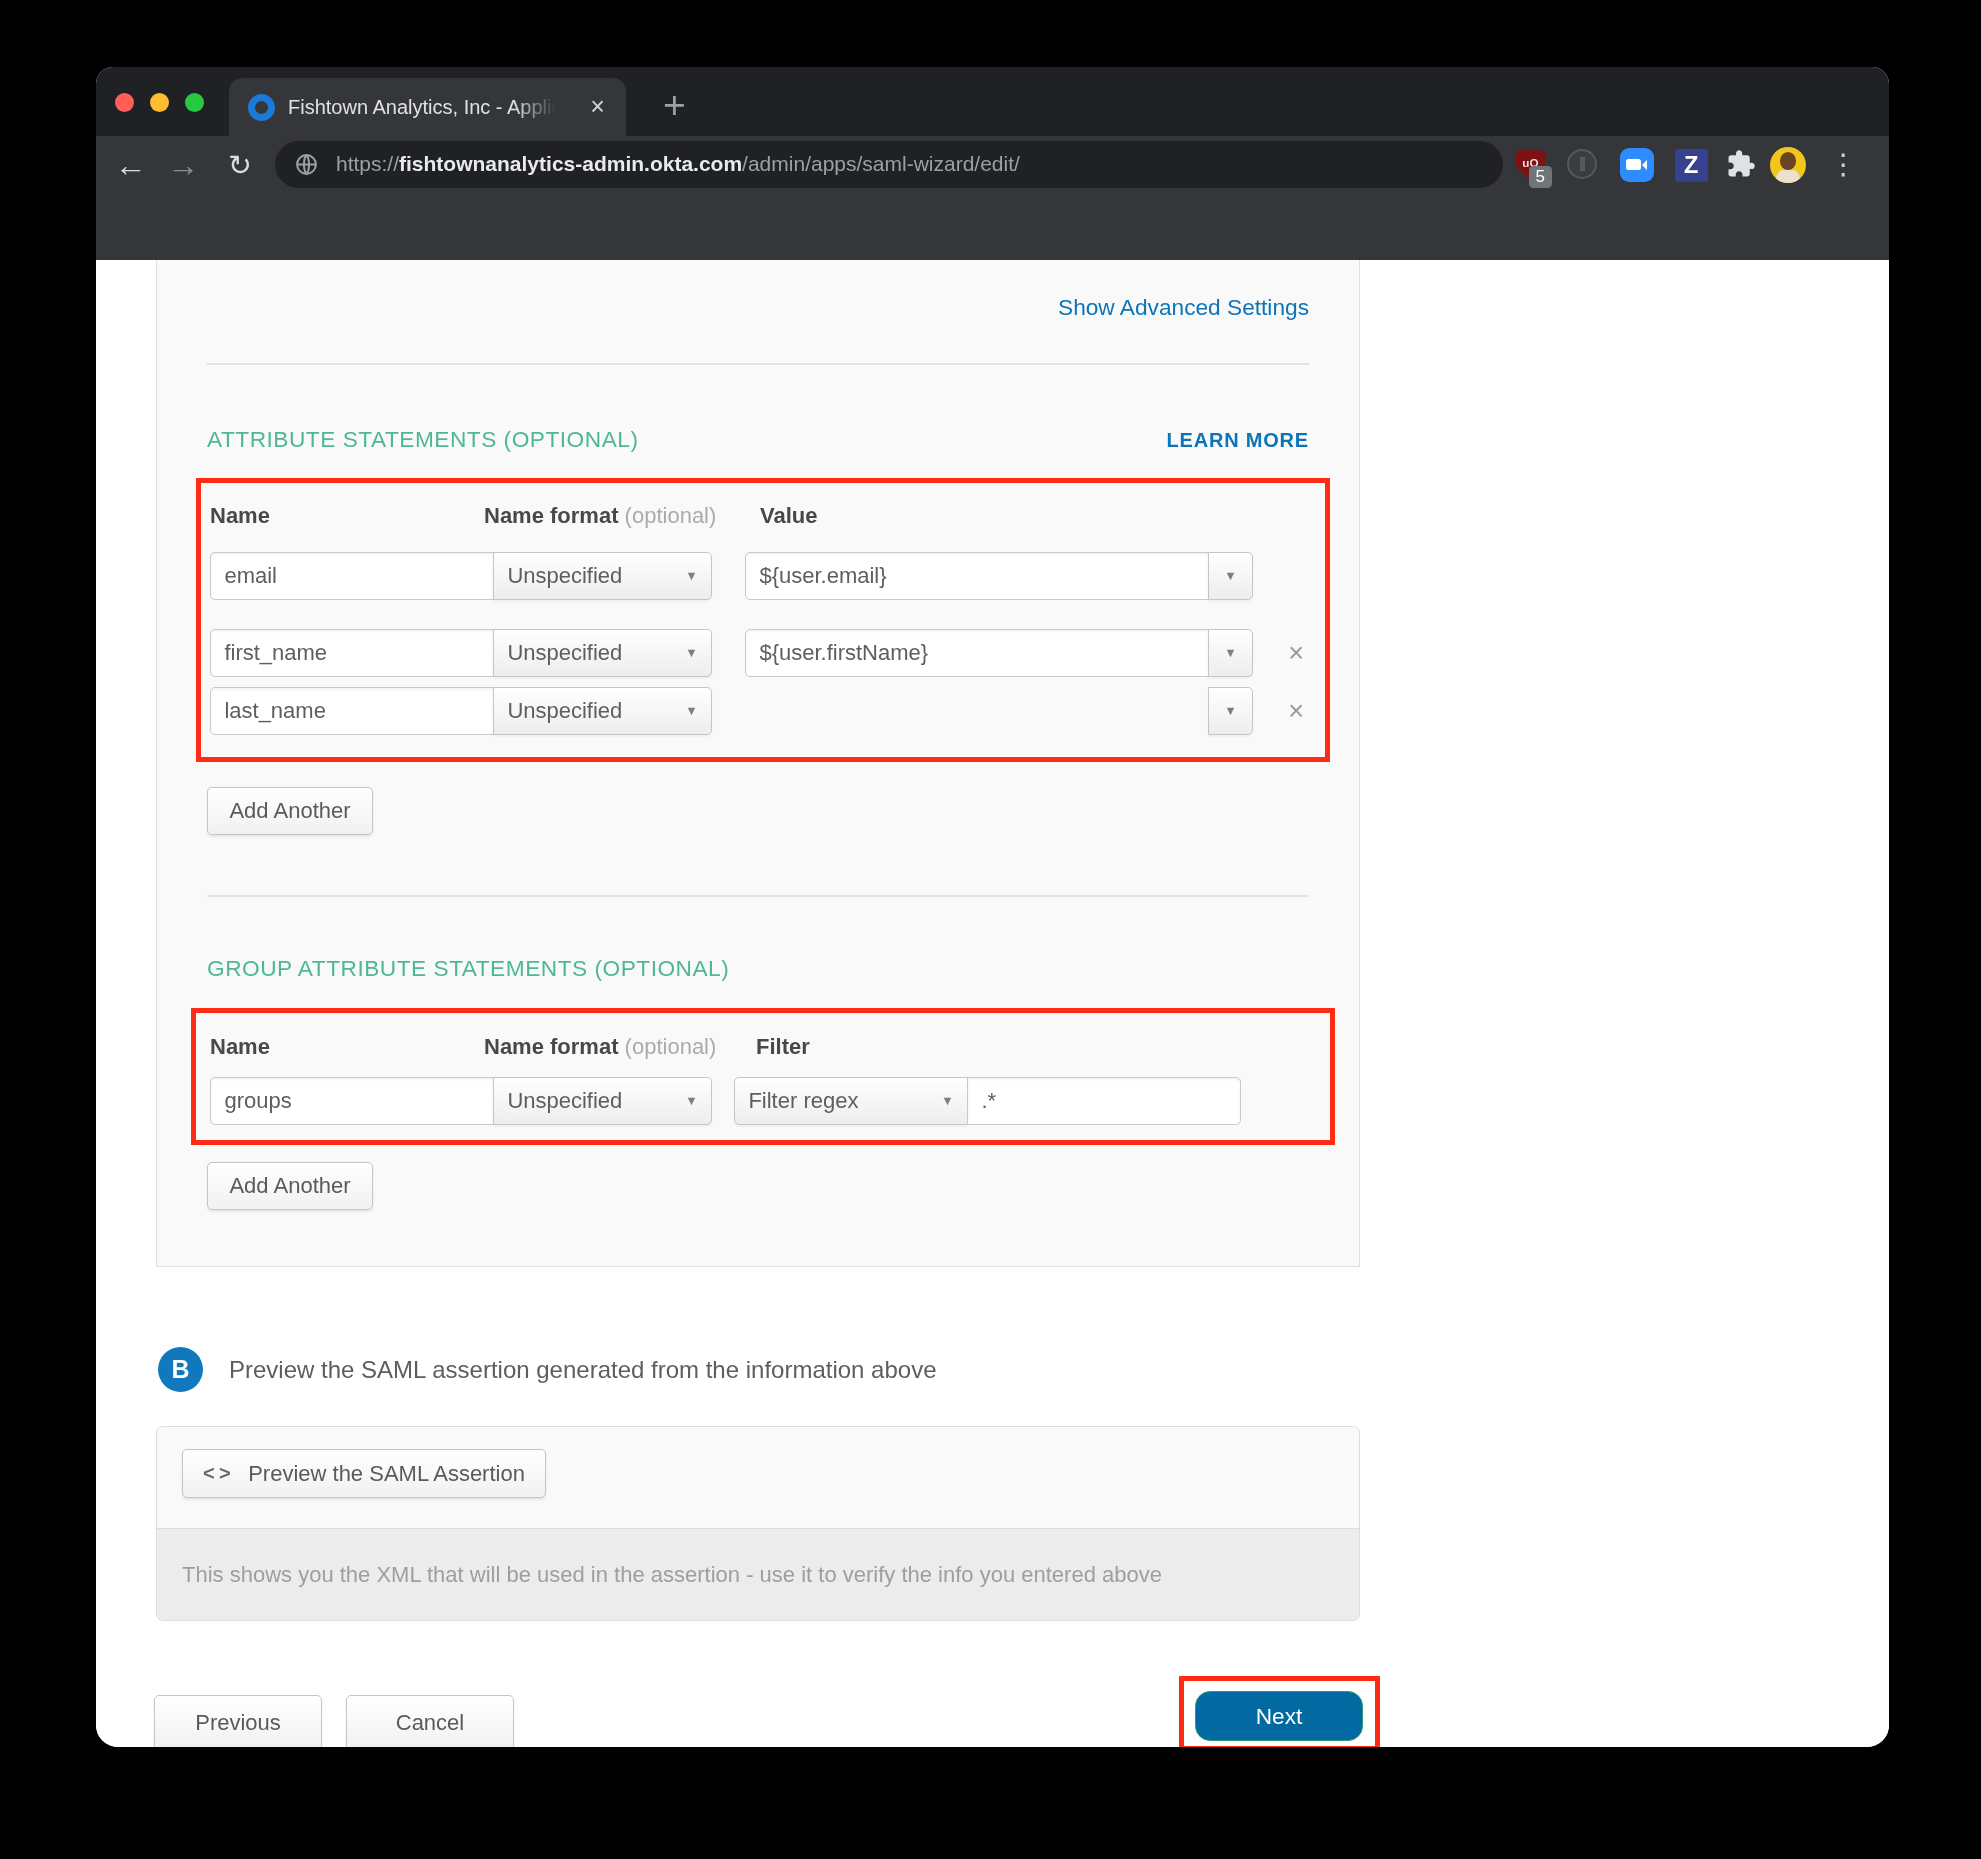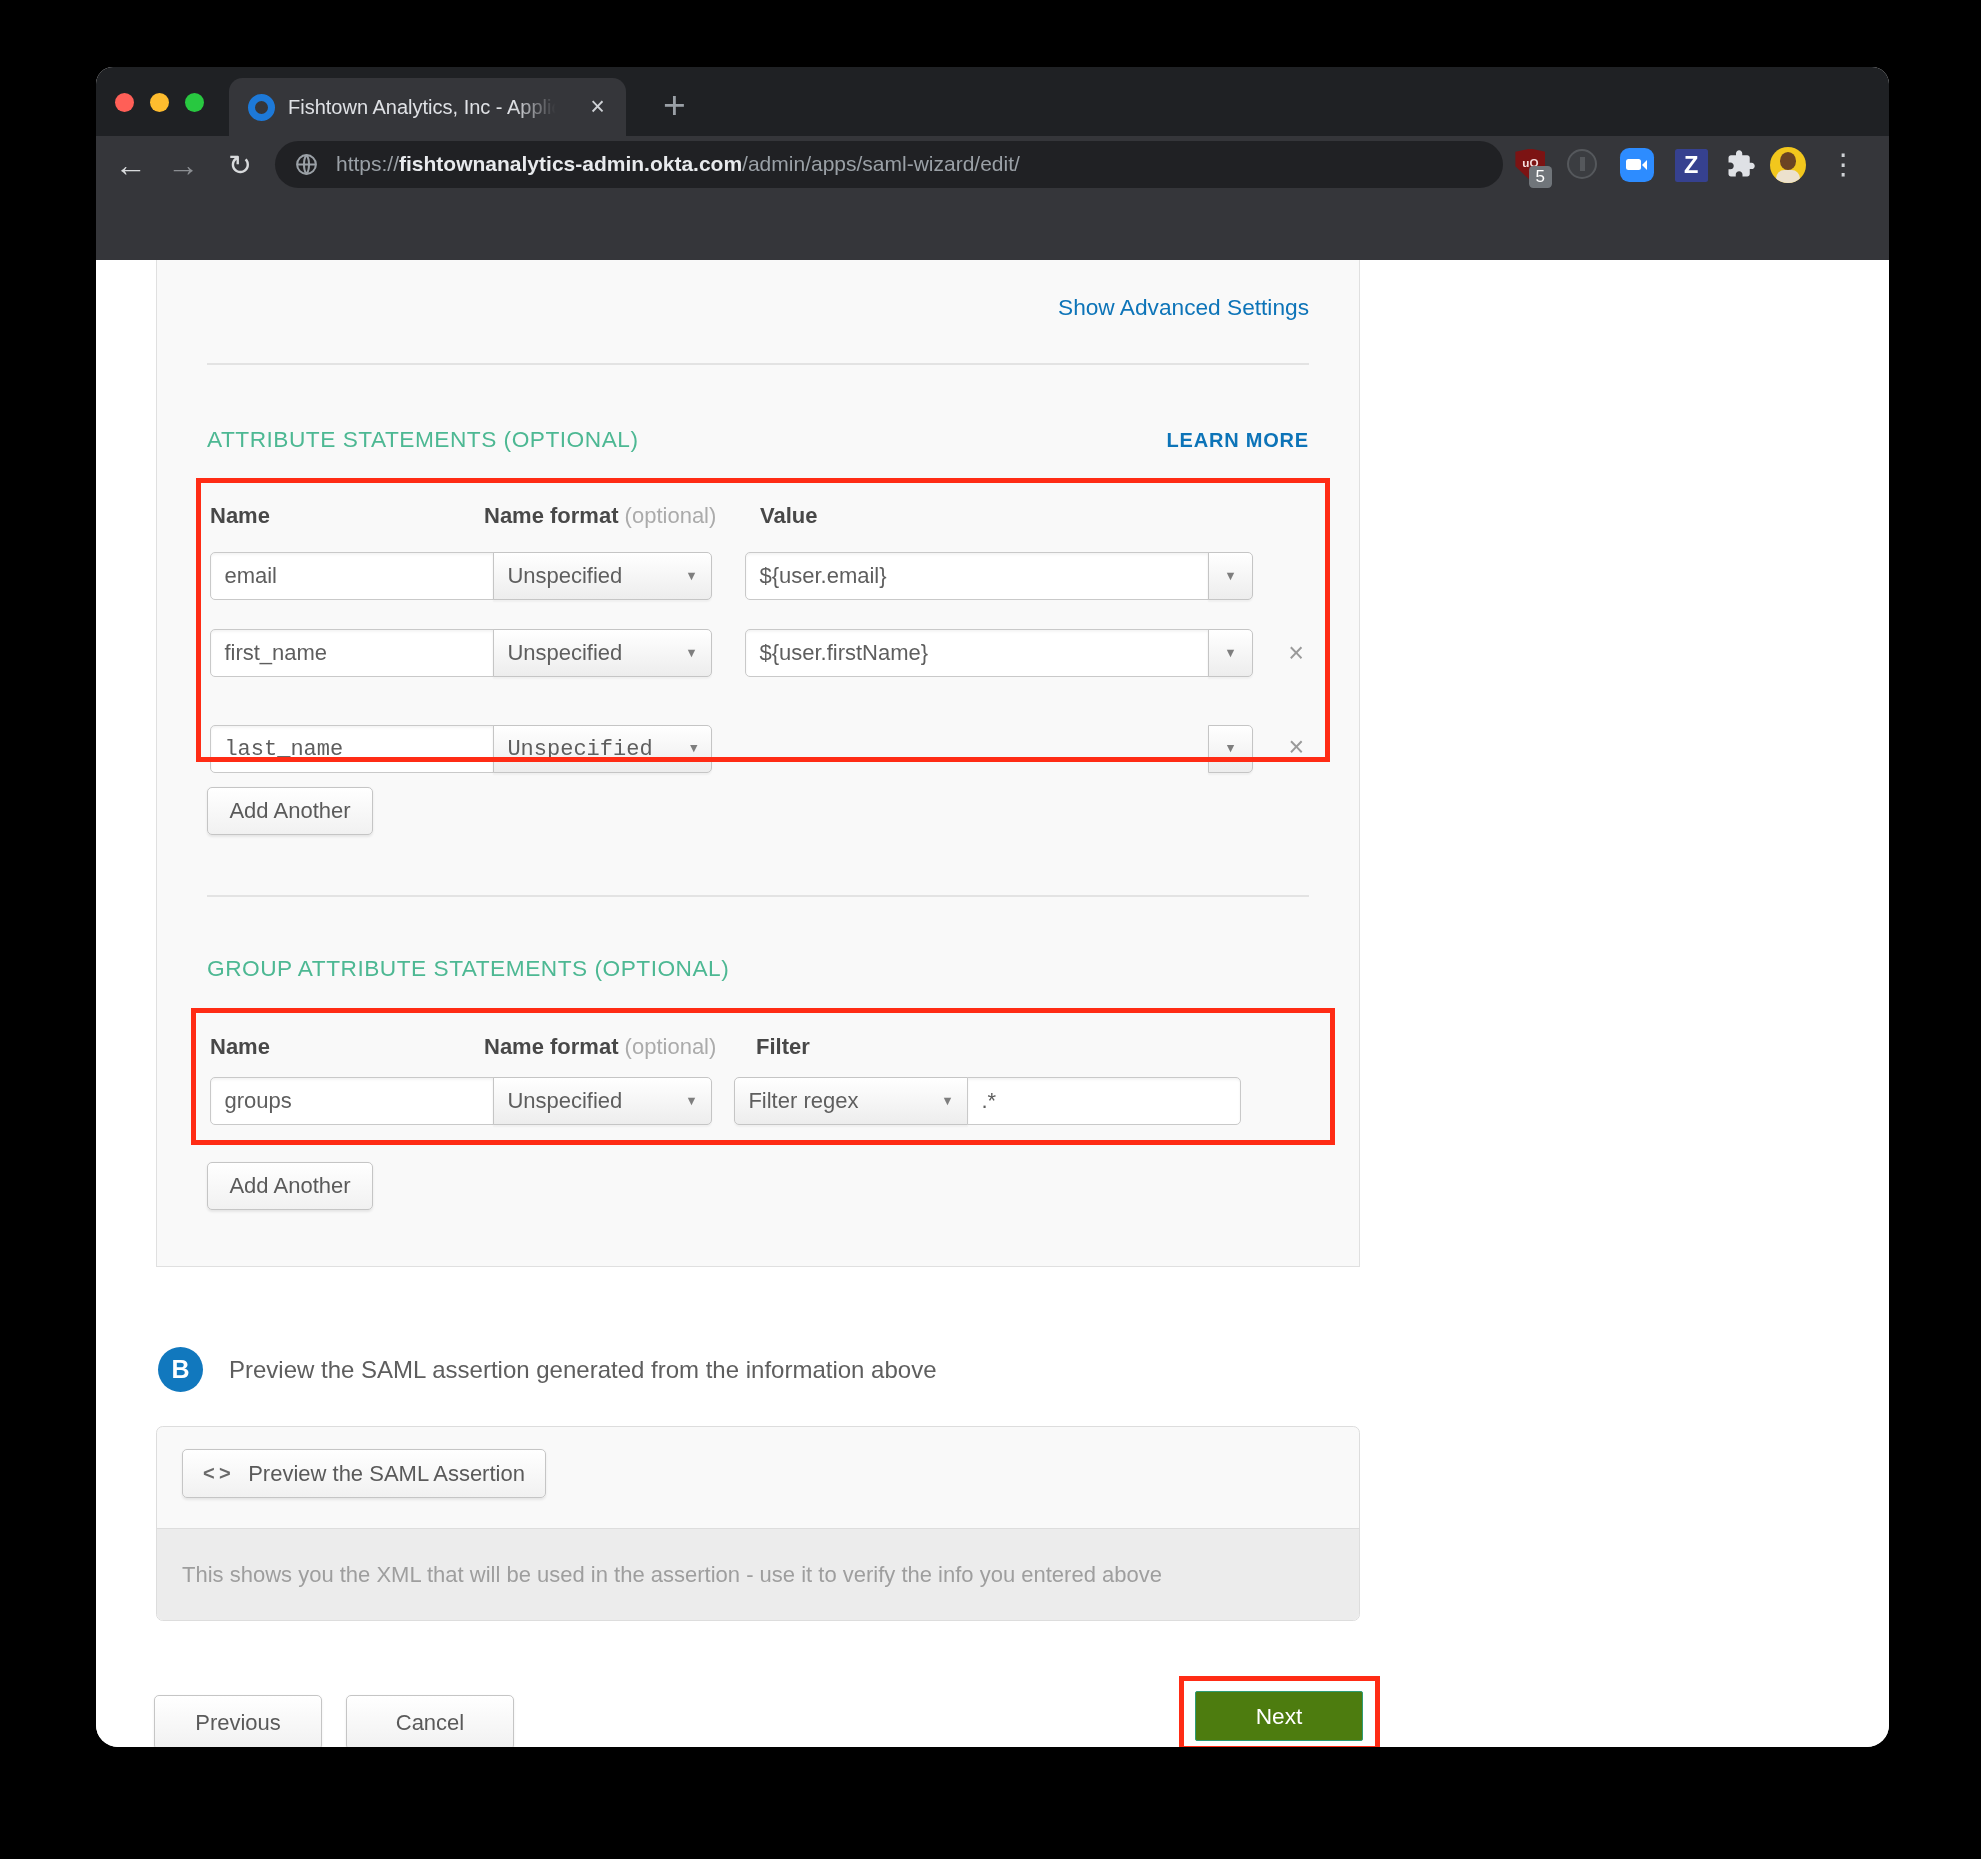--- a/index.html
+++ b/index.html
@@ -85,21 +85,21 @@
   .redbox { position:absolute; border:5px solid #ff2c15; pointer-events:none; }
   .rb1 { left:39px; top:218px; width:1134px; height:284px; }
   .rb2 { left:34px; top:748px; width:1144px; height:137px; }
 
   .col-label { position:absolute; font-size:22px; font-weight:700; color:#484848; }
   .col-label .opt { font-weight:400; color:#ababab; }
   .lbl-r1 { top:243px; } .lbl-r2 { top:774px; }
   .lx-name { left:53px; } .lx-fmt { left:327px; } .lx-val { left:603px; } .lx-filter { left:599px; }
 
   .frow { position:absolute; left:0; width:100%; height:48px; }
-  .fr1 { top:292px; } .fr2 { top:369px; } .fr3 { top:465px;font-family:Liberation Mono, monospace; } .grow { top:817px; }
+  .fr1 { top:292px; } .fr2 { top:369px; } .fr3 { top:427px; } .grow { top:817px; }
 
   .ti { position:absolute; height:48px; background:#fff; border:1.7px solid #c9c9c9; border-radius:5px;
         padding:0 13.4px; font-size:22px; color:#5e5e5e; font-family:inherit;
         box-shadow:inset 0 1.7px 2.5px rgba(0,0,0,0.05); }
   .sel { position:absolute; height:48px; display:flex; align-items:center; justify-content:space-between;
          padding:0 13.4px; background:linear-gradient(#ffffff,#ededed); border:1.7px solid #c5c5c5;
          border-radius:5px; font-size:22px; color:#5e5e5e; box-shadow:0 1.7px 1.7px rgba(0,0,0,0.04); }
   .caret { font-size:12.6px; color:#7e7e7e; margin-left:10px; }
   .c-name { left:53px; width:284px; border-radius:5px 0 0 5px; }
   .c-fmt { left:336px; width:219px; border-radius:0 5px 5px 0; }
@@ -126,22 +126,22 @@
                    border:1.7px solid #ddd; border-radius:6.7px; overflow:hidden; }
   .preview-btn { left:25px; top:22px; height:49px; padding:0 20px; display:flex; align-items:center; gap:13.4px; }
   .code-ic { font-size:20px; letter-spacing:4.2px; color:#6a6a6a; font-weight:700; }
   .preview-note { position:absolute; left:0; right:0; bottom:0; height:92px; background:#ececec;
                   border-top:1.7px solid #ddd; display:flex; align-items:center; padding:0 25px;
                   color:#9e9e9e; font-size:22px; }
 
   .prev-btn { left:58px; top:1435px; width:168px; height:55px; }
   .cancel-btn { left:250px; top:1435px; width:168px; height:55px; }
   .rb3 { left:1083px; top:1416px; width:201px; height:75px; }
-  .next-btn { position:absolute; left:1099px; top:1431px; width:168px; height:50px; background:#4d7c0f;
-              border:1.7px solid #2e9c74; border-radius:2px; color:#fff; font-size:22.7px; font-family:inherit; }
+  .next-btn { position:absolute; left:1099px; top:1431px; width:168px; height:50px; background:#0369a1;
+              border:1.7px solid #2e9c74; border-radius:15px; color:#fff; font-size:22.7px; font-family:inherit; }
 </style>
 </head>
 <body>
 
 <div class="window">
 
   <div class="tabstrip">
     <div class="traffic">
       <span class="light" style="background:#ff5f57"></span>
       <span class="light" style="background:#febc2e"></span>

